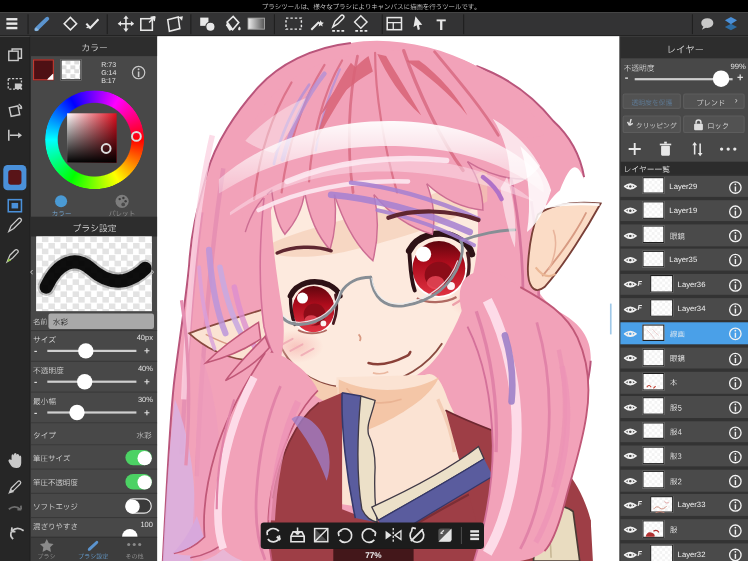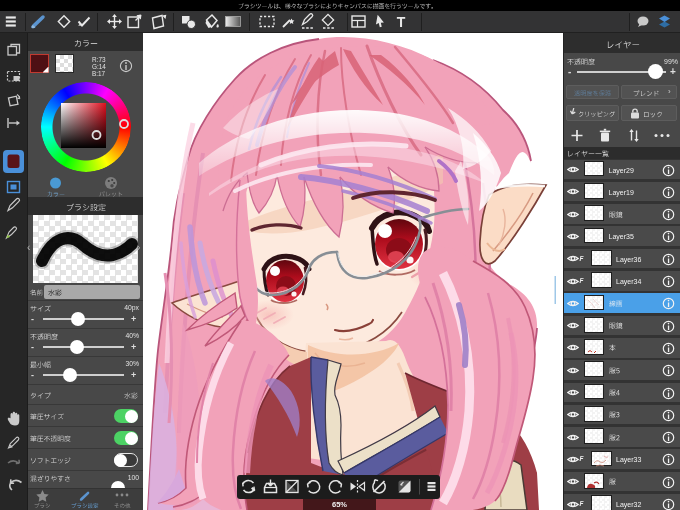--- a/index.html
+++ b/index.html
@@ -882,14 +882,14 @@
           <path d="M-4,-1.5 l3,-3 M-4,-1.5 h2" stroke="#ddd" stroke-width="1.1" fill="none"></path>
         </g>
         <line x1="182.5" y1="4" x2="182.5" y2="19.5" stroke="#484848" stroke-width="1"></line>
         <g transform="translate(194.5,11.5)" fill="#e4e4e4">
           <rect x="-4" y="-4.5" width="8" height="2.2"></rect>
           <rect x="-4" y="-1.1" width="8" height="2.2"></rect>
           <rect x="-4" y="2.3" width="8" height="2.2"></rect>
         </g>
       </svg>
       <div class="abs" style="left:160px;top:466px;width:73px;height:11px;background:rgba(32,8,10,0.72)"></div>
-      <div class="txt" style="left:160px;top:467.5px;width:73px;text-align:center;color:#f0f0f0;font-size:7.5px;font-weight:bold">65%</div>
+      <div class="txt" style="left:160px;top:467.5px;width:73px;text-align:center;color:#f0f0f0;font-size:7.5px;font-weight:bold">77%</div>
     </div>
   </div>
 </body></html>

